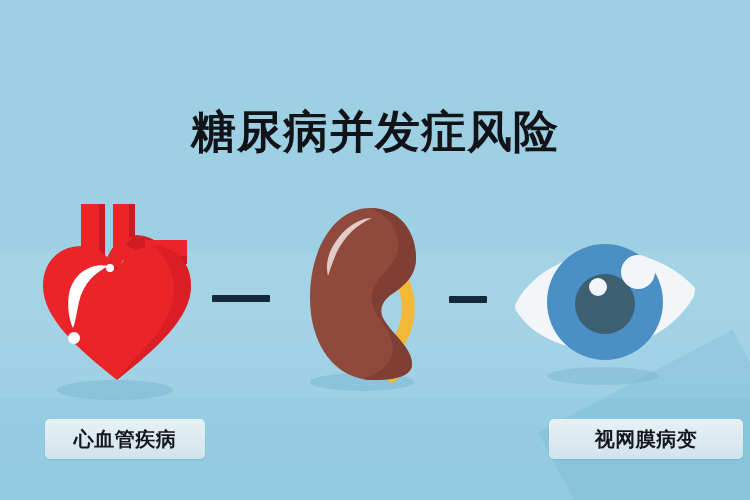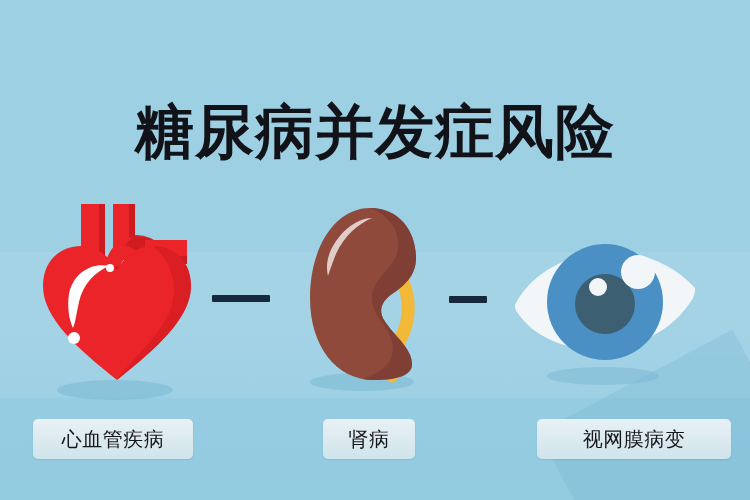--- a/index.html
+++ b/index.html
@@ -51,21 +51,21 @@
     pointer-events: none;
   }
 
   
   .title {
     position: absolute;
     left: 0;
     top: 98px;
     width: 750px;
     text-align: center;
-    font-size: 59px;
+    font-size: 45px;
     line-height: 68px;
     font-weight: bold;
     color: #111318;
     letter-spacing: 1px;
     white-space: nowrap;
   }
 
   
   .icon-row {
     position: absolute;
@@ -101,23 +101,24 @@
     top: 419px;
     height: 40px;
     border-radius: 5px;
     background: linear-gradient(180deg, #e8f1f5 0%, #dceaf0 52%, #cfe4ec 100%);
     box-shadow: 0 1px 2px rgba(60,110,135,0.18);
     display: flex;
     align-items: center;
     justify-content: center;
     color: #15171c;
     font-size: 20px;
-    font-weight: 400;
+    font-weight: 700;
     letter-spacing: 0.5px;
     white-space: nowrap;
+    margin-left: 12px;
   }
   .chip-1 { left: 33px;  width: 160px; }
   .chip-2 { left: 323px; width: 92px;  }
   .chip-3 { left: 537px; width: 194px; }
 </style>
 </head>
 <body>
 
 <div id="infographic">
 
@@ -209,17 +210,16 @@
       </svg>
     </div>
 
   </div>
 
   <div class="dash dash-1"></div>
   <div class="dash dash-2"></div>
 
   <div class="chip chip-1">心血管疾病</div>
 
-  <div class="chip chip-2">肾病</div>
 
   <div class="chip chip-3">视网膜病变</div>
 
 </div>
 
 </body></html>

